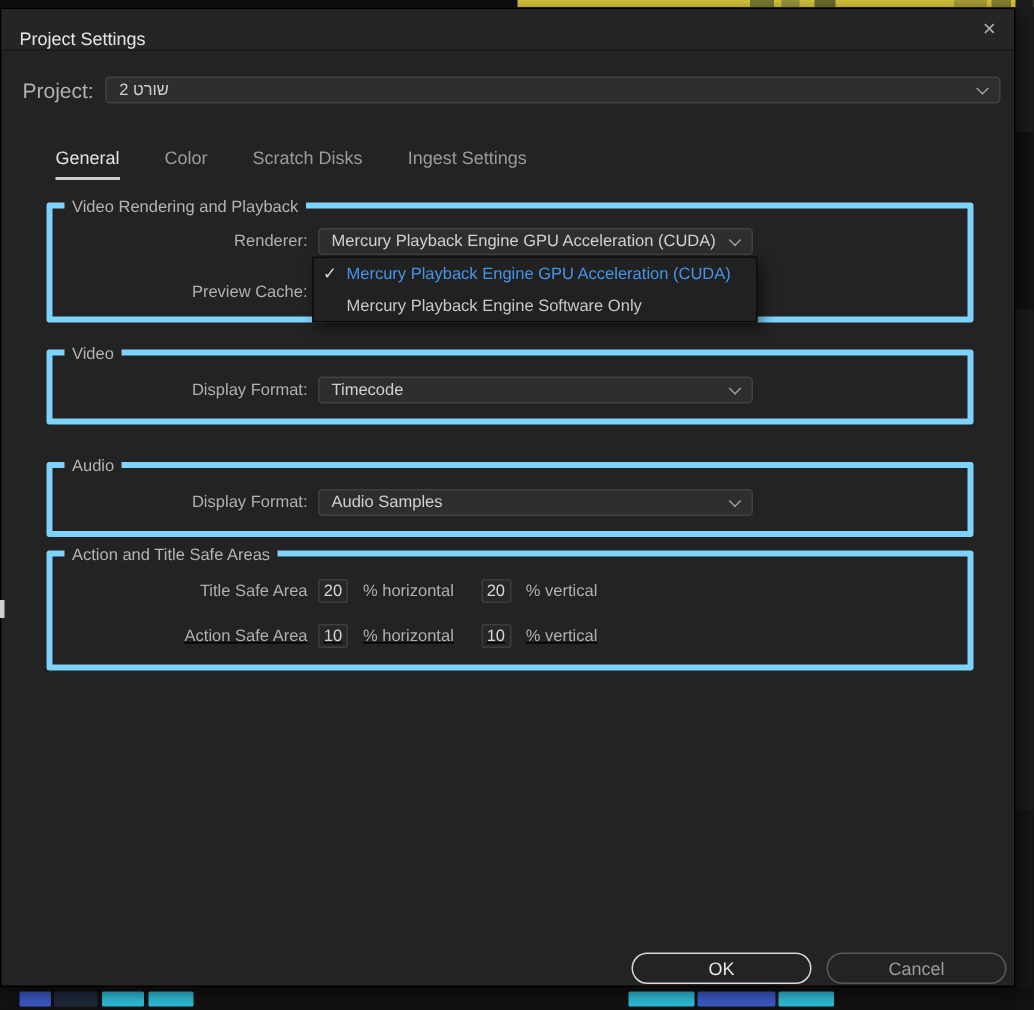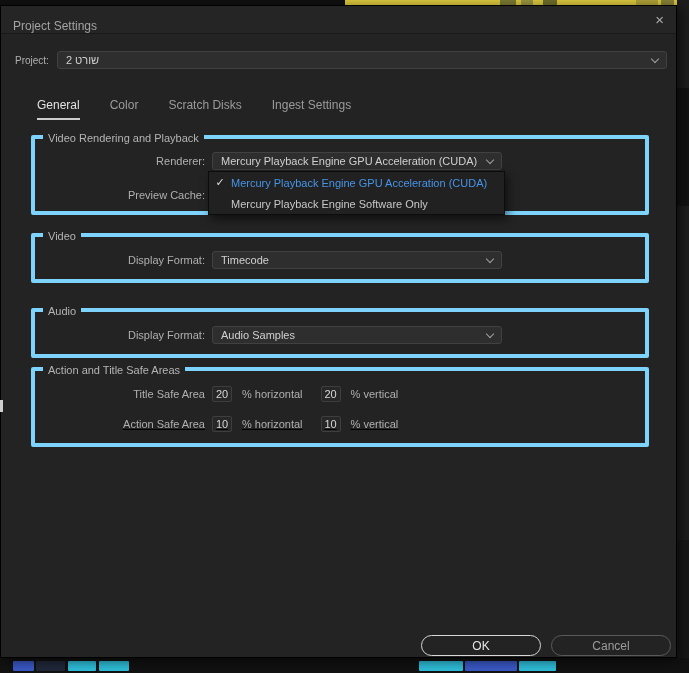--- a/index.html
+++ b/index.html
@@ -16,26 +16,26 @@
   .right-dark2 { position:absolute; left:677px; top:540px; width:12px; height:118px; background:#171717; }
   .bottom-strip { position:absolute; left:0; top:658px; width:689px; height:15px; background:#121212; }
   .clip { position:absolute; top:3px; height:10px; border-radius:1px; }
   .edge-mark { position:absolute; left:0; top:400px; width:3px; height:12px; background:#cfcfcf; z-index:40; }
 
   
   .dialog { position:absolute; left:0; top:5px; width:677px; height:653px; background:#232323;
             border:1px solid #000; box-shadow:3px 3px 12px rgba(0,0,0,.6); }
   .titlebar { height:28px; display:flex; align-items:center; justify-content:space-between;
               padding:0 12px; background:#252525; border-bottom:1px solid #191919; }
-  .title { font-size:12px; color:#a3a3a3;margin-top:12px; }
+  .title { font-size:12px; color:#e5e5e5;margin-top:12px; }
   .close { color:#ababab; font-size:15px; line-height:1; cursor:default; }
 
   .project-row { position:absolute; left:0; top:45px; width:100%; height:18px;
                  display:flex; align-items:center; }
-  .project-row .plabel { margin-left:14px; font-size:10px; color:#b0b0b0; flex:none; }
+  .project-row .plabel { margin-left:14px; font-size:14px; color:#b0b0b0; flex:none; }
   .dropdown { height:18px; background:#2e2e2e; border:1px solid #414141; border-radius:3px;
               display:flex; align-items:center; justify-content:space-between;
               font-size:11px; color:#d0d0d0; padding:0 8px; cursor:default; }
   .project-dd { flex:1; margin-left:8px; margin-right:9px; }
   .chev { width:6px; height:6px; border-right:1px solid #a0a0a0; border-bottom:1px solid #a0a0a0;
           transform:rotate(45deg); flex:none; margin-top:-3px; }
 
   .tabs { position:absolute; left:36px; top:92px; display:flex; gap:30px; }
   .tab { font-size:12px; color:#9b9b9b; padding-bottom:6px; cursor:default; }
   .tab.active { color:#e2e2e2; border-bottom:2px solid #cdcdcd; }

